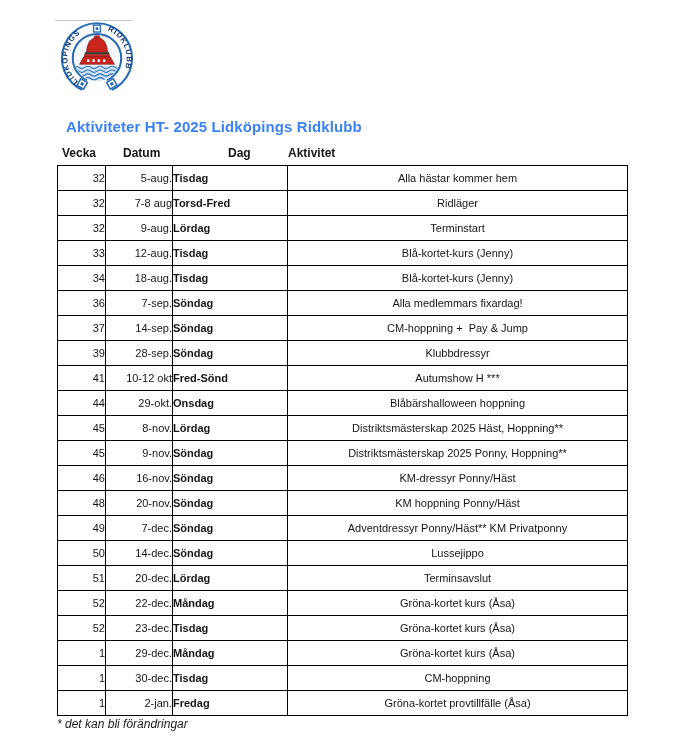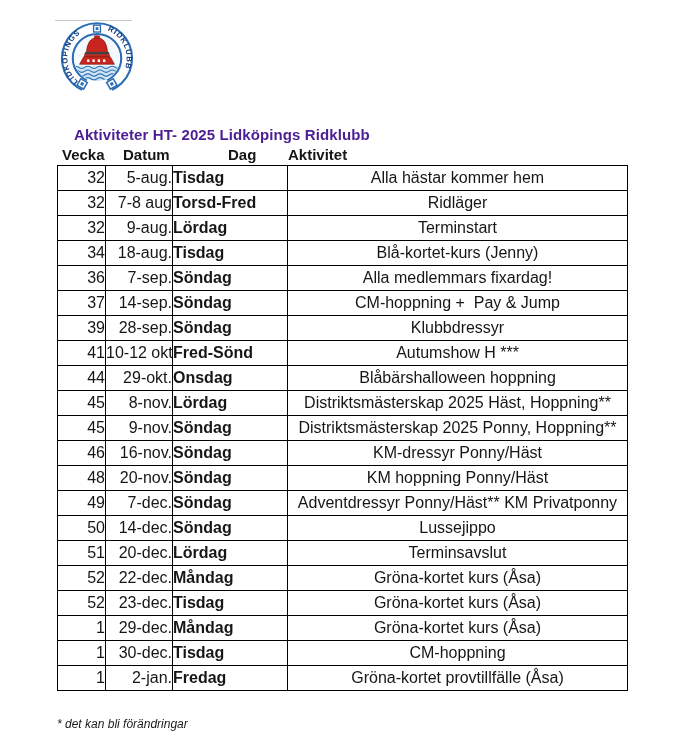--- a/index.html
+++ b/index.html
@@ -19,47 +19,47 @@
     background: #c8c8c8;
   }
   .logo {
     position: absolute;
     left: 59px; top: 21px;
     width: 76px; height: 76px;
   }
   .title {
     position: absolute;
     left: 58px; top: 110px;
-    margin: 16px;
+    margin: 8px;
     font-size: 15px;
     font-weight: bold;
     letter-spacing: 0.1px;
-    color: #4c1d95;
+    color: #3b82f6;
     white-space: nowrap;
   }
   .col-headers {
     position: absolute;
     left: 57px; top: 146px;
     width: 570px; height: 18px;
-    font-size: 15px;
+    font-size: 12px;
     font-weight: bold;
     color: #161616;
   }
   .col-headers span { position: absolute; top: 0; white-space: nowrap; }
   .ch-vecka    { left: 5px; }
   .ch-datum    { left: 50px; padding-left: 16px; }
   .ch-dag      { left: 131px; padding-left: 40px; }
   .ch-aktivitet{ left: 231px; }
   table.activities {
     position: absolute;
     left: 57px; top: 165px;
     width: 570px;
     border-collapse: collapse;
     table-layout: fixed;
-    font-size: 16px;
+    font-size: 11px;
     color: #161616;
   }
   table.activities td {
     border: 1px solid #000000;
     height: 24px;
     padding: 0;
     overflow: hidden;
     white-space: pre;
     vertical-align: middle;
   }
@@ -176,20 +176,26 @@
           <td class="c-dag">Torsd-Fred</td>
           <td class="c-aktivitet">Ridläger</td>
         </tr>
         <tr>
           <td class="c-vecka">32</td>
           <td class="c-datum">9-aug.</td>
           <td class="c-dag">Lördag</td>
           <td class="c-aktivitet">Terminstart</td>
         </tr>
         <tr>
+          <td class="c-vecka">33</td>
+          <td class="c-datum">12-aug.</td>
+          <td class="c-dag">Tisdag</td>
+          <td class="c-aktivitet">Blå-kortet-kurs (Jenny)</td>
+        </tr>
+        <tr>
           <td class="c-vecka">34</td>
           <td class="c-datum">18-aug.</td>
           <td class="c-dag">Tisdag</td>
           <td class="c-aktivitet">Blå-kortet-kurs (Jenny)</td>
         </tr>
         <tr>
           <td class="c-vecka">36</td>
           <td class="c-datum">7-sep.</td>
           <td class="c-dag">Söndag</td>
           <td class="c-aktivitet">Alla medlemmars fixardag!</td>

